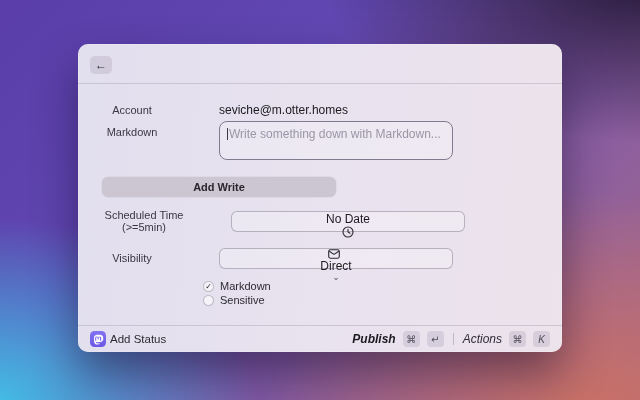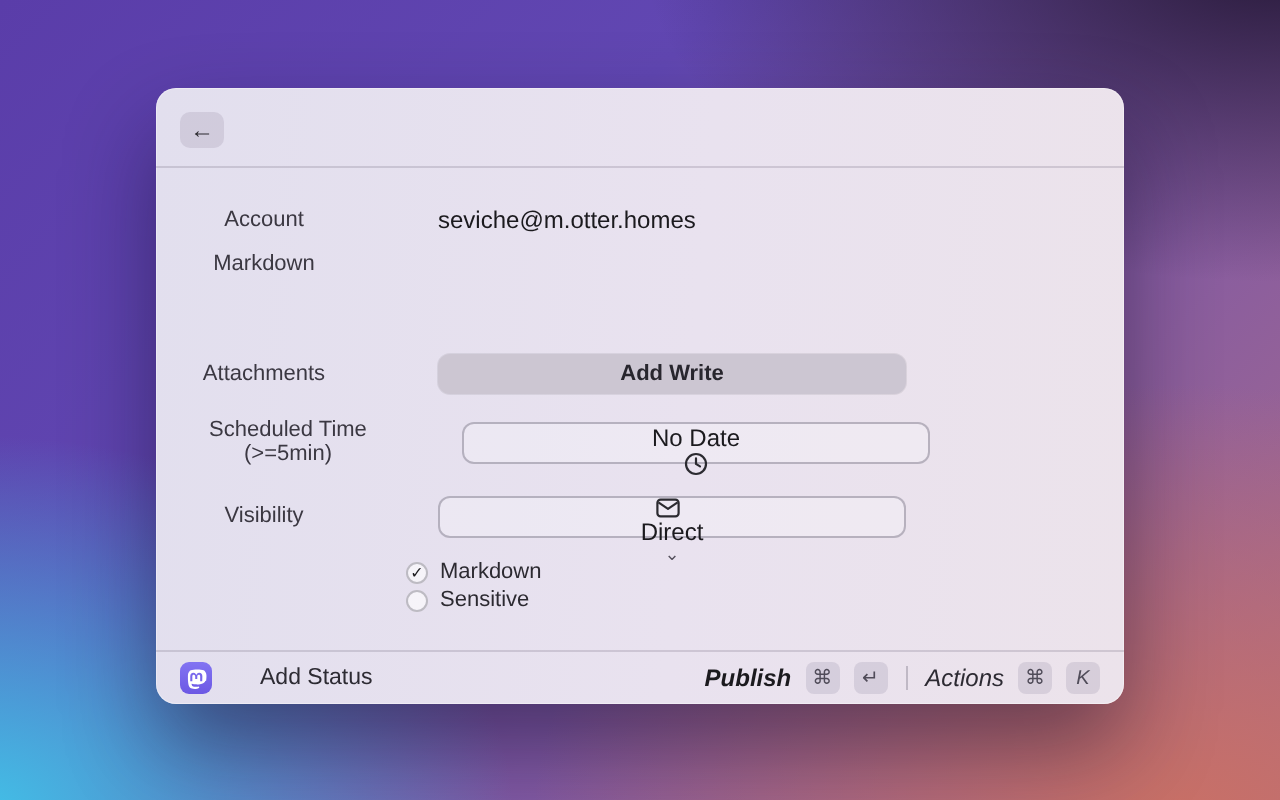--- a/index.html
+++ b/index.html
@@ -39,21 +39,21 @@
   .spacer{flex:1;}
   .icon-svg{display:block;}
   .chev{font-size:9px;color:#55515d;line-height:1;}
   .chkrow{position:absolute;left:125px;display:flex;align-items:center;gap:6px;}
   .chkbox{width:11px;height:11px;border-radius:5.5px;box-sizing:border-box;
     border:1px solid rgba(60,55,70,.30);background:rgba(255,255,255,.62);
     font-size:8px;line-height:9px;text-align:center;color:#1b1a1e;}
   .chklbl{font-size:11px;color:#2c2a31;}
   .footer{position:absolute;left:0;bottom:0;width:100%;height:27px;
     border-top:1px solid rgba(105,95,120,.22);box-sizing:border-box;
-    display:flex;align-items:center;padding:0 12px;gap:24px;}
+    display:flex;align-items:center;padding:0 12px;gap:4px;}
   .app-icon{width:16px;height:16px;border-radius:4.5px;
     background:linear-gradient(180deg,#8274f2,#6c58e4);
     display:flex;align-items:center;justify-content:center;}
   .app-label{font-size:11.5px;color:#2d2b33;}
   .foot-right{margin-left:auto;display:flex;align-items:center;gap:7px;font-style:italic;}
   .publish-lbl{font-size:12px;font-weight:bold;color:#1b1a1e;}
   .actions-lbl{font-size:12px;color:#2d2b33;}
   .keycap{min-width:11px;height:16px;padding:0 3px;border-radius:4px;
     background:rgba(115,105,135,.17);color:#504c59;font-size:10px;
     display:flex;align-items:center;justify-content:center;}
@@ -71,24 +71,27 @@
       </button>
     </div>
 
     <div class="row" style="top:56px;height:20px;">
       <div class="lbl">Account</div>
       <div class="ctl acct-val">seviche@m.otter.homes</div>
     </div>
 
     <div class="row" style="top:77px;align-items:flex-start;">
       <div class="lbl" style="padding-top:5px;">Markdown</div>
+      <div class="ctl textarea">
+        <span class="caret"></span>
+        <span class="placeholder">Write something down with Markdown...</span>
+      </div>
     </div>
 
     <div class="row" style="top:133px;height:20px;">
-      <div class="lbl">Attachments</div>
       <div class="ctl">
         <button class="btn-addfile">Add Write</button>
       </div>
     </div>
 
     <div class="row" style="top:166px;height:22px;padding-left:12px;">
       <div class="lbl">Scheduled Time (&gt;=5min)</div>
       <div class="ctl field">
         <span class="val">No Date</span>
         <span class="spacer"></span>

